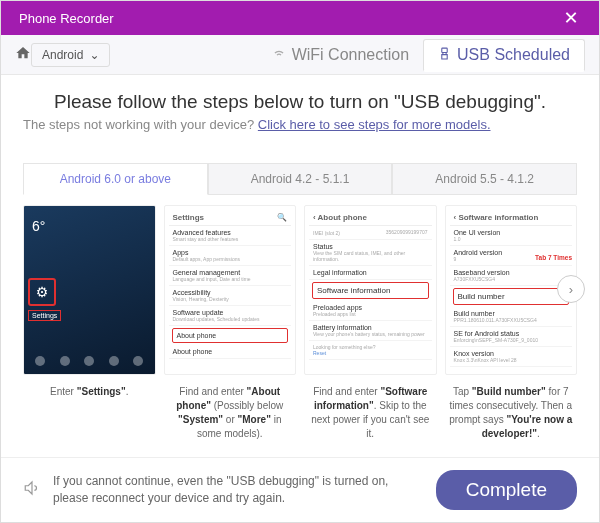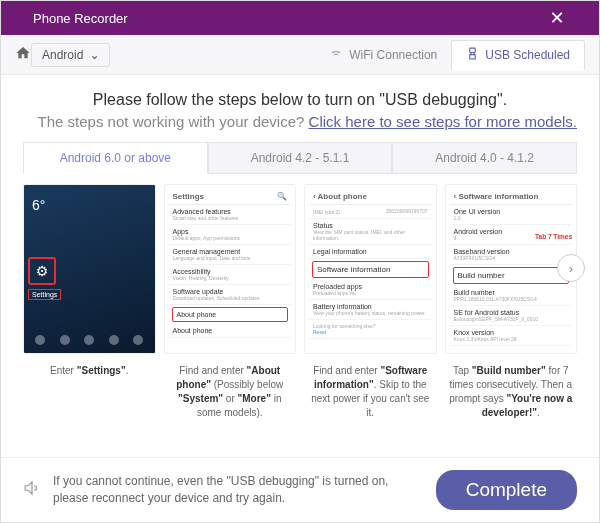--- a/index.html
+++ b/index.html
@@ -1,29 +1,29 @@
 <!DOCTYPE html>
 <html><head>
 <meta charset="utf-8">
 <style>
 *{box-sizing:border-box;margin:0;padding:0;font-family:-apple-system,BlinkMacSystemFont,"Segoe UI",Arial,sans-serif}
 body{background:#f0f0f0;width:600px;height:523px;overflow:hidden}
 .window{width:600px;height:523px;background:#fff;display:flex;flex-direction:column;border:1px solid #ddd}
-.titlebar{background:#701a75;height:34px;display:flex;align-items:center;justify-content:space-between;padding:0 32px;color:#fff}
+.titlebar{background:#a21caf;height:34px;display:flex;align-items:center;justify-content:space-between;padding:0 18px;color:#fff}
 .titlebar-title{font-size:13px}
 .close-btn{font-size:18px;cursor:pointer;width:20px;text-align:center}
 .toolbar{height:40px;background:#f7f7fa;border-bottom:1px solid #e8e8e8;display:flex;align-items:center;padding:0 14px;}
 .home-icon{font-size:15px;color:#666;cursor:pointer}
 .device-select{display:flex;align-items:center;gap:6px;border:1px solid #ddd;padding:4px 10px;border-radius:3px;font-size:12px;color:#555;cursor:pointer}
 .spacer{flex:1}
-.conn-tab{display:flex;align-items:center;gap:6px;padding:6px 14px;font-size:12px;color:#888;cursor:pointer;border-radius:3px}
+.conn-tab{display:flex;align-items:center;gap:6px;padding:6px 14px;font-size:16px;color:#888;cursor:pointer;border-radius:3px}
 .conn-tab.active{background:#fff;color:#5a5da8;border:1px solid #e0e0e0;border-bottom:2px solid #fff;margin-bottom:-1px}
 .content{flex:1;padding:16px 22px 10px;overflow:hidden}
-.headline{text-align:center;font-size:16px;color:#333;margin-bottom:4px}
-.subline{text-align:right;font-size:15px;color:#888;margin-bottom:12px}
+.headline{text-align:center;font-size:19px;color:#333;margin-bottom:4px}
+.subline{text-align:left;font-size:13px;color:#888;margin-bottom:31px}
 .subline a{color:#5a5da8;text-decoration:underline}
 .tabs{display:flex;border-bottom:1px solid #e5e5e5;margin-bottom:10px}
 .tab{flex:1;text-align:center;padding:8px 4px;font-size:12px;color:#888;cursor:pointer;background:#f5f5f7;border:1px solid #e5e5e5;border-bottom:none}
 .tab.active{color:#7a7de0;background:#fff;border-bottom:1px solid #fff;margin-bottom:-1px}
 .steps{display:flex;gap:8px;align-items:flex-start;position:relative}
 .step{flex:1;display:flex;flex-direction:column;align-items:center}
 .shot{width:100%;height:170px;background:#fafafa;border:1px solid #eee;border-radius:2px;font-size:6px;color:#666;padding:4px;overflow:hidden;position:relative}
 .caption{font-size:10px;color:#666;text-align:center;margin-top:10px;line-height:1.4;padding:0 2px}
 .caption b{color:#333;font-weight:600}
 .next-arrow{position:absolute;right:-8px;top:70px;width:28px;height:28px;border-radius:50%;border:1px solid #ccc;background:#fff;display:flex;align-items:center;justify-content:center;color:#888;cursor:pointer;font-size:13px}
@@ -88,21 +88,21 @@
 
   <div class="content">
     <div class="headline">Please follow the steps below to turn on "USB debugging".</div>
     <div class="subline">
       <span>The steps not working with your device? </span><a href="#">Click here to see steps for more models.</a>
     </div>
 
     <div class="tabs">
       <div class="tab active">Android 6.0 or above</div>
       <div class="tab">Android 4.2 - 5.1.1</div>
-      <div class="tab">Android 4.0 - 4.1.2</div>
+      <div class="tab">Android 5.5 - 4.1.2</div>
     </div>
 
     <div class="steps">
 
       <div class="step">
         <div class="shot s1">
           <div class="s1-top">6°</div>
           <div>
             <div class="s1-gear">⚙</div>
             <span class="s1-lbl">Settings</span>

